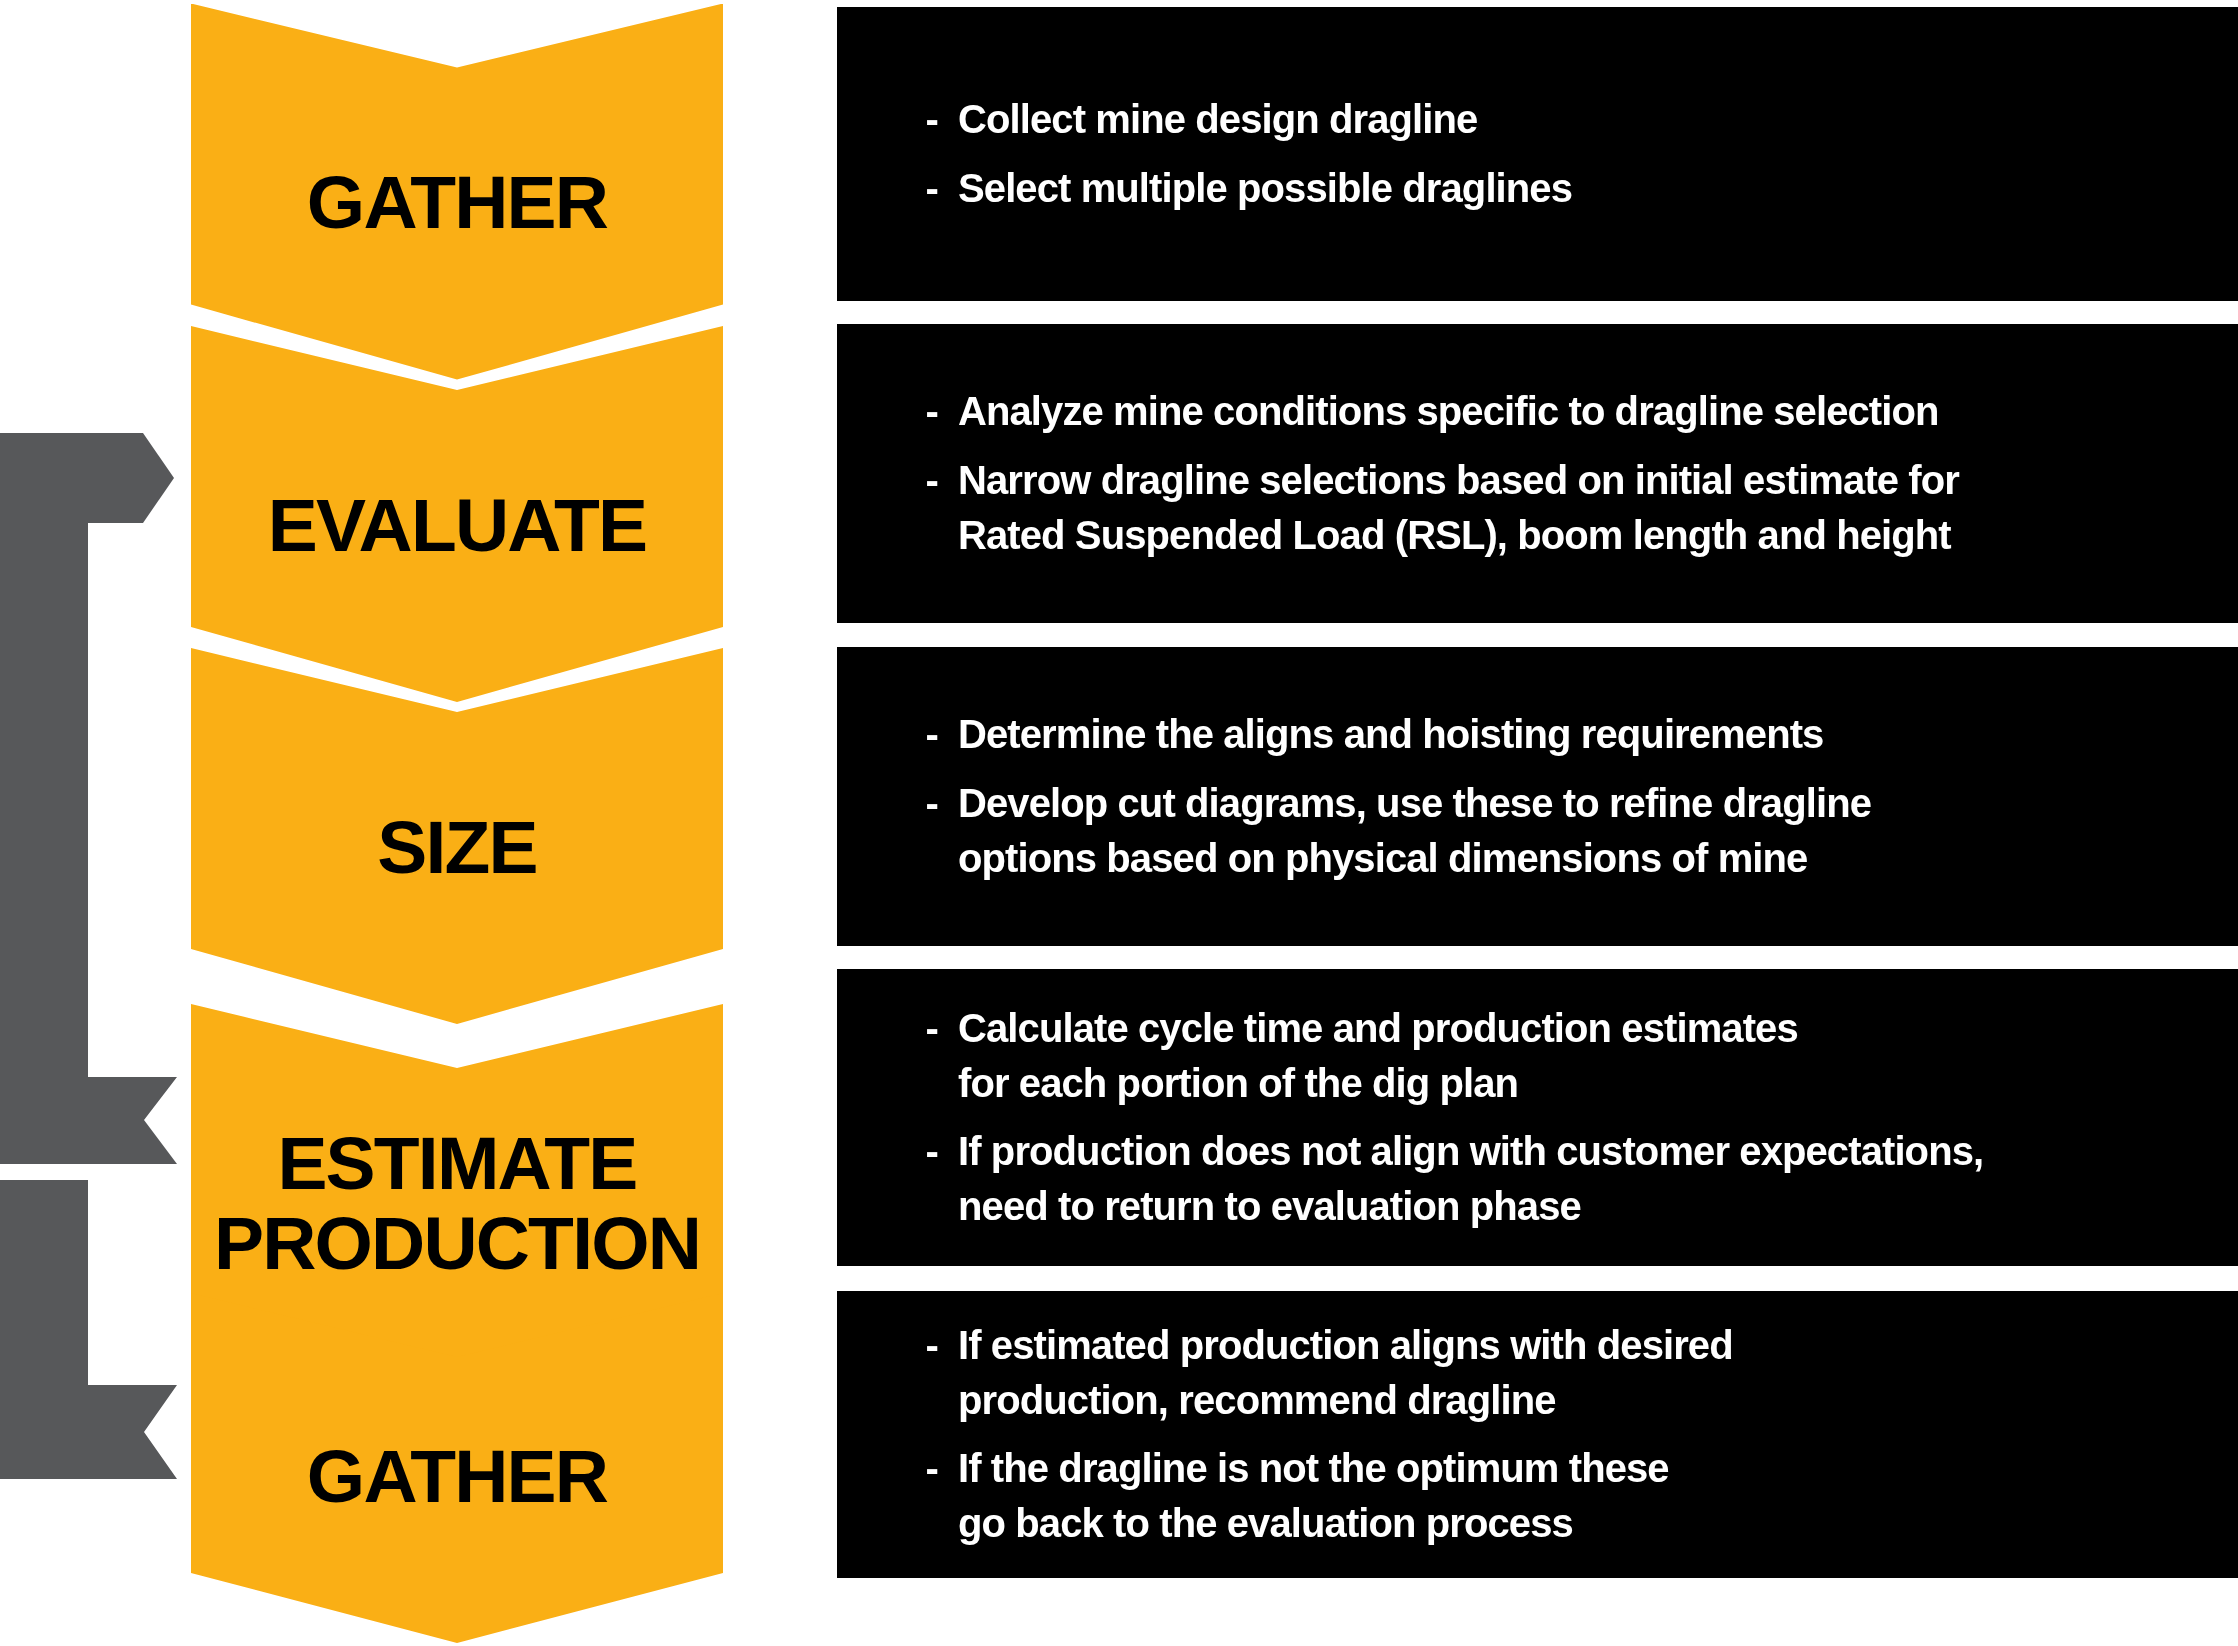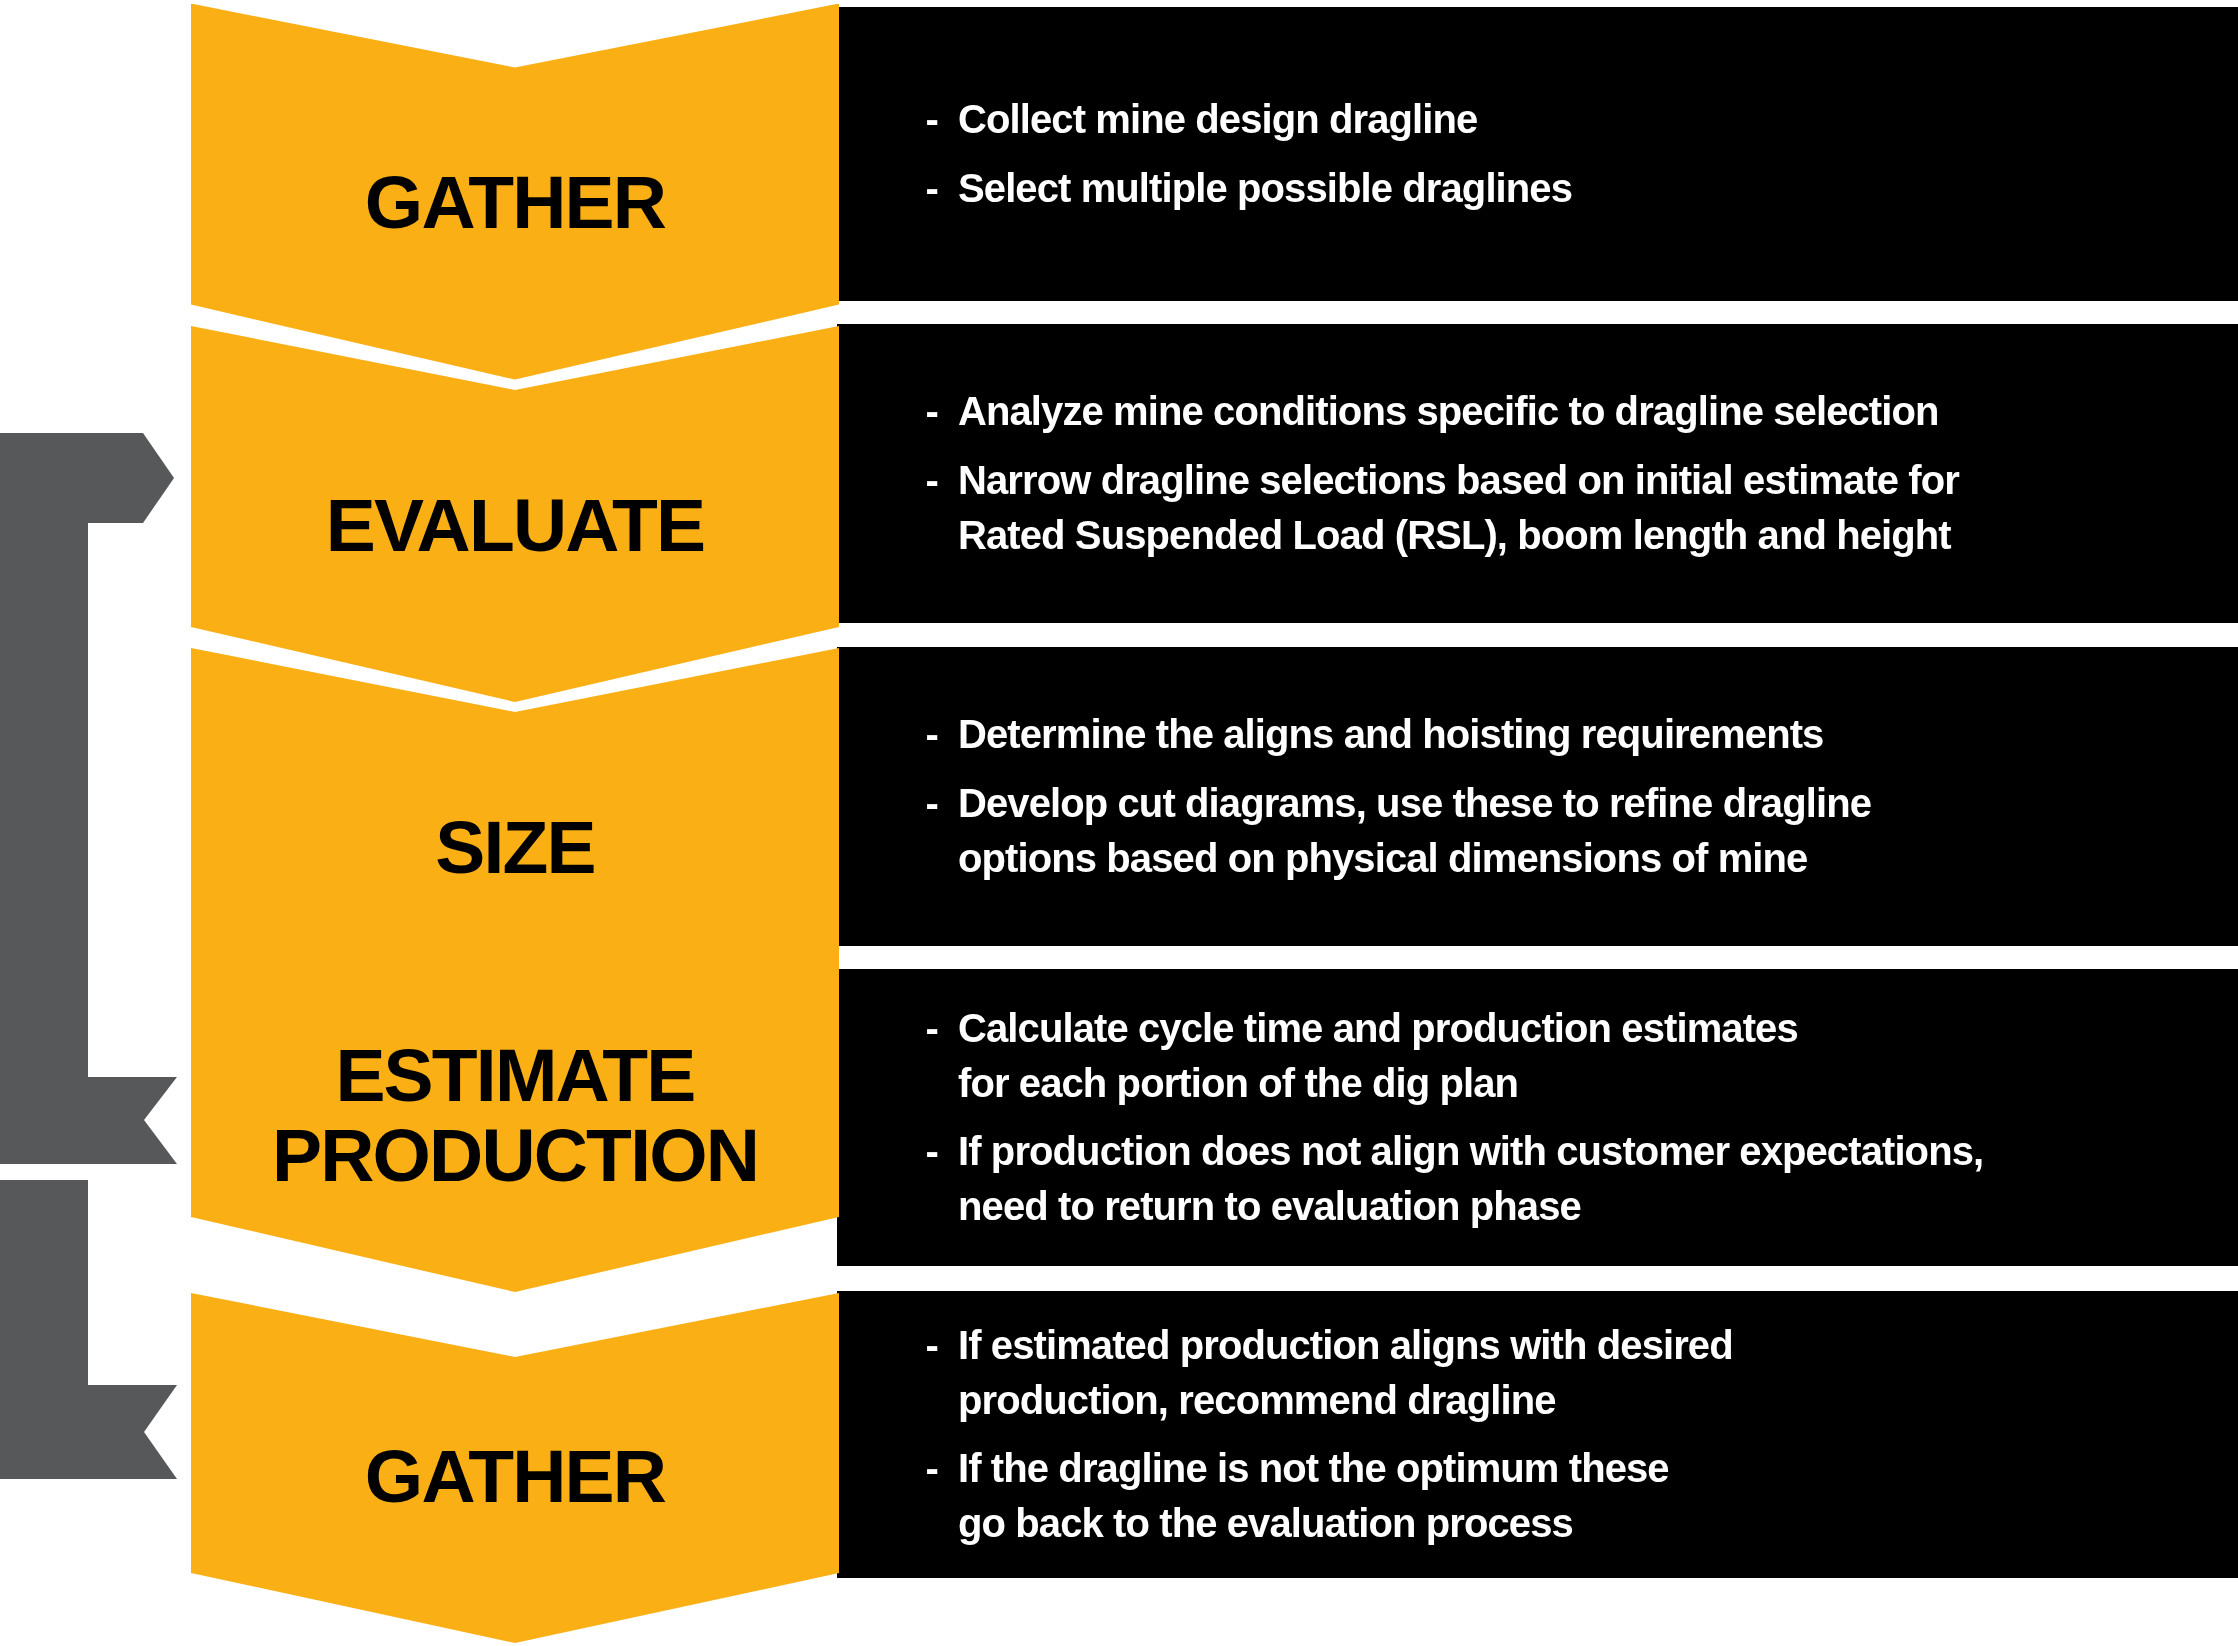--- a/index.html
+++ b/index.html
@@ -29,35 +29,35 @@
     clip-path:polygon(0 0,177px 0,144px 43px,177px 87px,0 87px);
   }
   .fb-col-lower{left:0;top:1180px;width:88px;height:253px;}
   .fb-bar-bot{
     left:0;top:1385px;width:177px;height:94px;
     clip-path:polygon(0 0,177px 0,144px 47px,177px 94px,0 94px);
   }
 
   
   .chev{
-    position:absolute;left:191px;width:648px;height:376px;
+    position:absolute;left:191px;width:532px;height:376px;
     background:var(--yellow);
     clip-path:polygon(0 0,50% 64px,100% 0,100% 301px,50% 376px,0 301px);
     display:flex;align-items:center;justify-content:center;
     text-align:center;
     padding-top:23px;box-sizing:border-box;
   }
   .chev span{
     font-size:75px;font-weight:bold;color:var(--black);
     letter-spacing:-1.8px;line-height:1.06;
   }
   .chev1{top:3.6px;}
   .chev2{top:326px;}
   .chev3{top:648px;}
-  .chev4{top:916px;}
+  .chev4{top:1004px;}
   .chev5{
     top:1293px;height:350px;
     clip-path:polygon(0 0,50% 64px,100% 0,100% 280px,50% 350px,0 280px);
     padding-top:18px;
   }
 
   
   .box{
     position:absolute;left:837px;width:1402px;
     background:var(--black);

